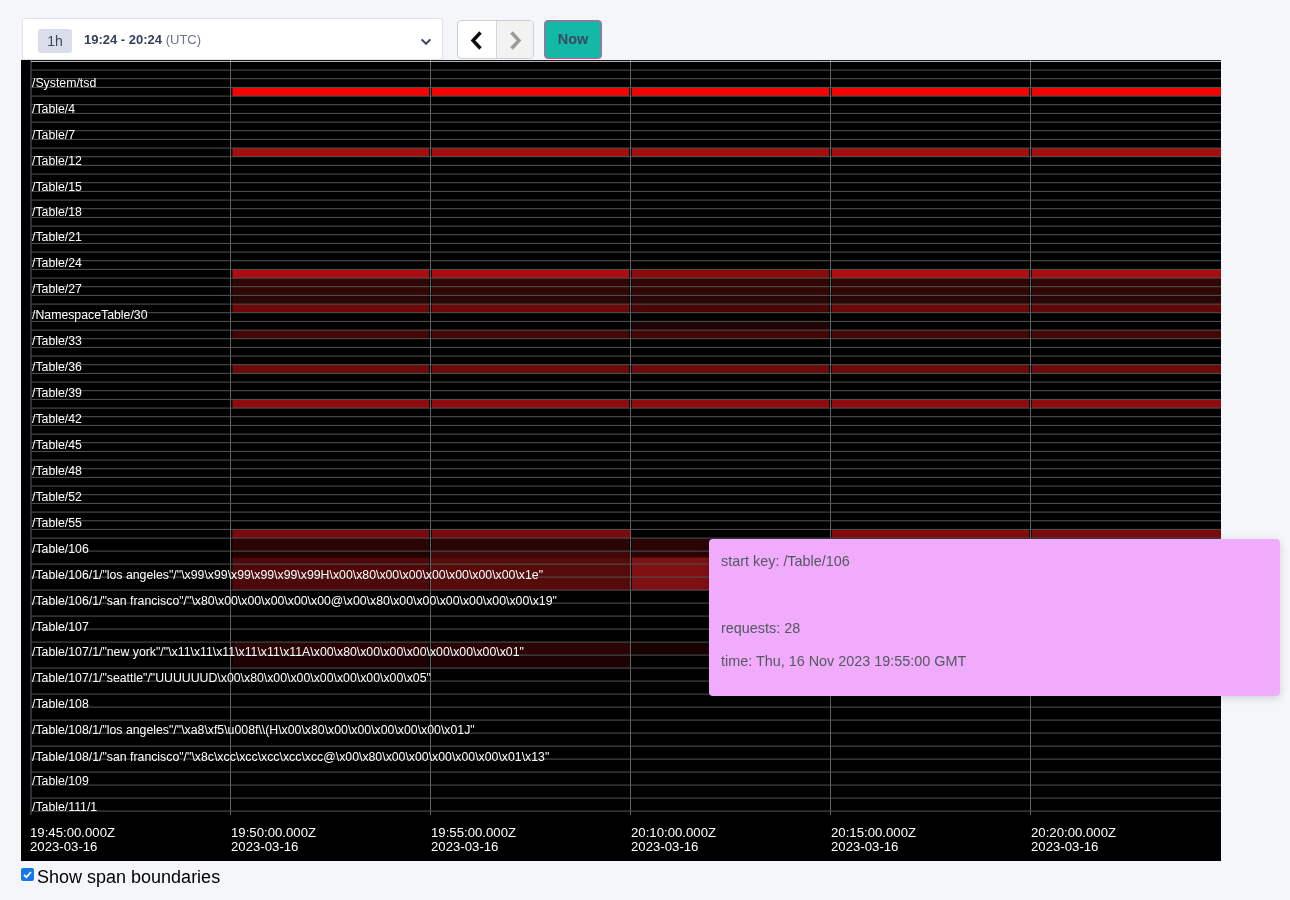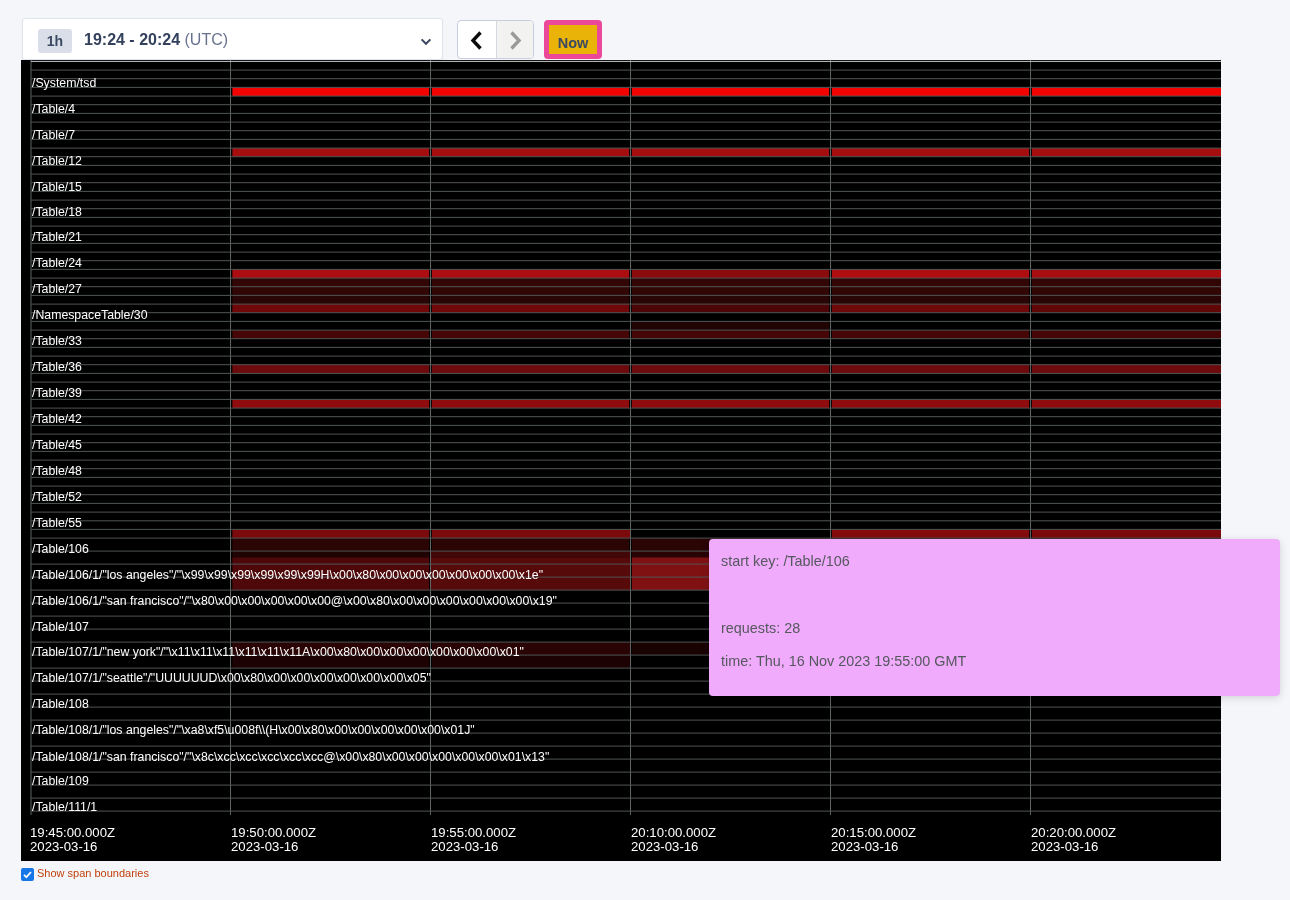--- a/index.html
+++ b/index.html
@@ -3,38 +3,38 @@
 <meta charset="utf-8">
 <style>
   * { box-sizing: border-box; margin: 0; padding: 0; }
   html,body { width: 1290px; height: 900px; background: #f4f6fa; font-family: "Liberation Sans", sans-serif; position: relative; overflow: hidden; }
   .abs { position: absolute; }
 </style>
 </head>
 <body>
 
 <div class="abs" style="left:22px;top:18px;width:421px;height:42px;background:#fff;border:1px solid #e0e3ea;border-radius:3px;box-shadow:0 1px 2px rgba(50,60,90,.06)">
-  <div class="abs" style="left:15px;top:10px;width:34px;height:24px;background:#d9dee9;border-radius:3px;color:#3b4a62;font-weight:bold;font-size:14px;line-height:24px;text-align:center">1h</div>
-  <div class="abs" style="left:61px;top:0;height:42px;line-height:42px;font-size:16px;color:#33415c;font-weight:bold;white-space:nowrap">19:24 - 20:24 <span style="font-weight:normal;color:#67738e">(UTC)</span></div>
+  <div class="abs" style="left:15px;top:10px;width:34px;height:24px;background:#d9dee9;border-radius:3px;color:#3b4a62;font-weight:normal;font-size:14px;line-height:24px;text-align:center">1h</div>
+  <div class="abs" style="left:61px;top:0;height:42px;line-height:42px;font-size:13px;color:#33415c;font-weight:bold;white-space:nowrap">19:24 - 20:24 <span style="font-weight:normal;color:#67738e">(UTC)</span></div>
   <svg class="abs" style="left:397px;top:18.5px" width="12" height="9" viewBox="0 0 12 9">
       <polyline points="1.6,1.4 6,5.8 10.4,1.4" fill="none" stroke="#3a465f" stroke-width="2"></polyline>
     </svg>
 </div>
 
 <div class="abs" style="left:457px;top:20px;width:77px;height:39px;border:1px solid #c8cede;border-radius:4px;background:#fff;overflow:hidden">
   <div class="abs" style="left:38px;top:0;width:39px;height:39px;background:#f2f2f0;border-left:1px solid #d4d8e2"></div>
   <svg class="abs" style="left:12px;top:10px" width="14" height="19" viewBox="0 0 14 19">
       <polyline points="10.5,1.5 3,9.5 10.5,17.5" fill="none" stroke="#0c0c0c" stroke-width="3.4"></polyline>
     </svg>
   <svg class="abs" style="left:50px;top:10px" width="14" height="19" viewBox="0 0 14 19">
       <polyline points="3.5,1.5 11,9.5 3.5,17.5" fill="none" stroke="#9a9a9a" stroke-width="3.4"></polyline>
     </svg>
 </div>
 
-<div class="abs" style="left:544px;top:20px;width:58px;height:39px;border:5px solid #ec4899;border-radius:4px;background:#eab308;color:#3b4a62;font-weight:bold;font-size:14.5px;line-height:37px;text-align:center">Now</div>
+<div class="abs" style="left:544px;top:20px;width:58px;height:39px;border:1px solid #ec4899;border-radius:4px;background:#14b8a6;color:#3b4a62;font-weight:bold;font-size:14.5px;line-height:37px;text-align:center">Now</div>
 
 <svg width="1200" height="801" viewBox="0 0 1200 801" xmlns="http://www.w3.org/2000/svg" style="position:absolute;left:21px;top:60px;display:block;will-change:transform">
 <rect x="0" y="0" width="1200" height="801" fill="#000"></rect>
 <line x1="10" y1="0" x2="10" y2="755" stroke="#5d6262" stroke-width="1"></line>
 <line x1="209.5" y1="0" x2="209.5" y2="755" stroke="#5d6262" stroke-width="1"></line>
 <line x1="409.5" y1="0" x2="409.5" y2="755" stroke="#5d6262" stroke-width="1"></line>
 <line x1="609.5" y1="0" x2="609.5" y2="755" stroke="#5d6262" stroke-width="1"></line>
 <line x1="809.5" y1="0" x2="809.5" y2="755" stroke="#5d6262" stroke-width="1"></line>
 <line x1="1009.5" y1="0" x2="1009.5" y2="755" stroke="#5d6262" stroke-width="1"></line>
 <rect x="211.4" y="27.4" width="196.7" height="8.70" fill="#f20300"></rect>
@@ -245,13 +245,13 @@
   <div class="abs" style="left:12px;top:553px;margin-top:-539px">start key: /Table/106</div>
   <div class="abs" style="left:12px;top:620px;margin-top:-539px">requests: 28</div>
   <div class="abs" style="left:12px;top:653px;margin-top:-539px">time: Thu, 16 Nov 2023 19:55:00 GMT</div>
 </div>
 
 <div class="abs" style="left:21px;top:868px;width:13px;height:13px;background:#1677e6;border-radius:2px">
   <svg width="13" height="13" viewBox="0 0 13 13" style="display:block">
       <polyline points="3,6.8 5.4,9.2 10,4" fill="none" stroke="#fff" stroke-width="1.8"></polyline>
     </svg>
 </div>
-<div class="abs" style="left:37px;top:867px;font-size:11px;color:#c2410c">Show span boundaries</div>
+<div class="abs" style="left:37px;top:867px;font-size:18px;color:#000000">Show span boundaries</div>
 
 </body></html>

